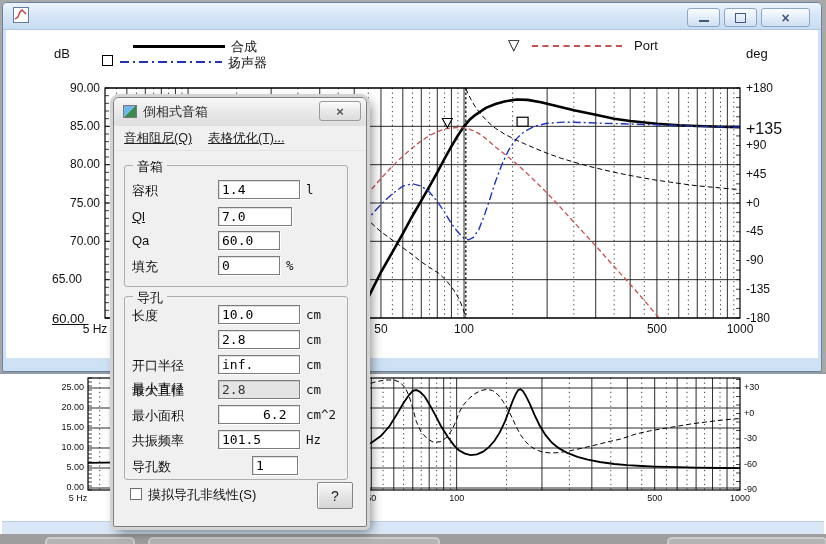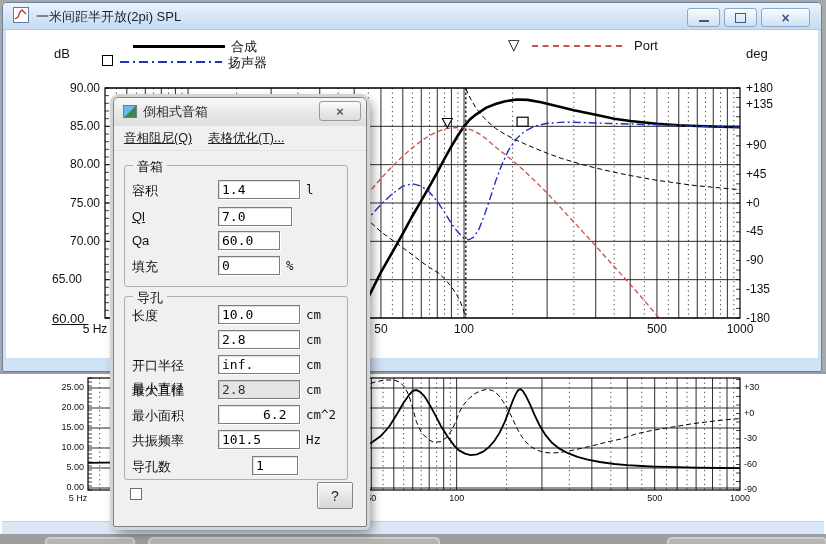--- a/index.html
+++ b/index.html
@@ -202,21 +202,20 @@
       <div class="tick" style="left: 715px; top: 493px; width: 50px; text-align: center; font-size: 9px;">1000</div>
     </div>
 
   <div class="abs win-main"></div>
   <div class="abs titlebar"></div>
   <div class="abs win-icon">
     <svg width="14" height="14" viewBox="0 0 14 14">
         <polyline points="1,11 4,9 6,4 8,2 12,6" fill="none" stroke="#c23b3b" stroke-width="1.4"></polyline>
       </svg>
   </div>
-  <div class="abs title-text">一米间距半开放(2pi) SPL</div>
   <div class="abs cap-btn" style="left:687px;width:33px;">
       <span style="width:10px;border-bottom:2px solid #41597a;height:6px;"></span>
     </div>
   <div class="abs cap-btn" style="left:724px;width:33px;">
       <span style="width:9px;height:8px;border:1.5px solid #41597a;"></span>
     </div>
   <div class="abs cap-btn" style="left:761px;width:49px;">
       <span style="font-size:14px;">×</span>
     </div>
   <div class="abs client-main"></div>
@@ -360,21 +359,21 @@
     </svg>
   <div id="lab-spl" class="abs lab-layer">
       <div class="tick" style="left: 52px; top: 80.56px; width: 48px; text-align: right; font-size: 12px;">90.00</div>
       <div class="tick" style="left: 52px; top: 118.893px; width: 48px; text-align: right; font-size: 12px;">85.00</div>
       <div class="tick" style="left: 52px; top: 157.227px; width: 48px; text-align: right; font-size: 12px;">80.00</div>
       <div class="tick" style="left: 52px; top: 195.56px; width: 48px; text-align: right; font-size: 12px;">75.00</div>
       <div class="tick" style="left: 52px; top: 233.893px; width: 48px; text-align: right; font-size: 12px;">70.00</div>
       <div class="tick" style="left: 52px; top: 272.227px; width: 48px; font-size: 12px;">65.00</div>
       <div class="tick" style="left: 52px; top: 310.56px; width: 48px; font-size: 13px; text-decoration: underline;">60.00</div>
       <div class="tick" style="left: 746px; top: 80.56px; font-size: 12px;">+180</div>
-      <div class="tick" style="left: 746px; top: 97px; font-size: 12px; text-align: right;">+135</div>
+      <div class="tick" style="left: 746px; top: 120px; font-size: 16px; text-align: right;">+135</div>
       <div class="tick" style="left: 746px; top: 138.06px; font-size: 12px;">+90</div>
       <div class="tick" style="left: 746px; top: 166.81px; font-size: 12px;">+45</div>
       <div class="tick" style="left: 746px; top: 195.56px; font-size: 12px;">+0</div>
       <div class="tick" style="left: 746px; top: 224.31px; font-size: 12px;">-45</div>
       <div class="tick" style="left: 746px; top: 253.06px; font-size: 12px;">-90</div>
       <div class="tick" style="left: 746px; top: 281.81px; font-size: 12px;">-135</div>
       <div class="tick" style="left: 746px; top: 310.56px; font-size: 12px;">-180</div>
       <div class="tick" style="left: 70px; top: 322px; width: 50px; text-align: center; font-size: 12px;">5 Hz</div>
       <div class="tick" style="left: 355.963px; top: 322px; width: 50px; text-align: center; font-size: 12px;">50</div>
       <div class="tick" style="left: 439.037px; top: 322px; width: 50px; text-align: center; font-size: 12px;">100</div>
@@ -423,17 +422,18 @@
   <div class="abs fld-label" style="left:132px;top:407px;">最小面积</div>
   <input class="abs fld-input" style="left: 218px; top: 405px; width: 82px; padding-left: 44px;" value="6.2">
   <div class="abs fld-unit" style="left:306px;top:407px;">cm^2</div>
   <div class="abs fld-label" style="left:132px;top:432px;">共振频率</div>
   <input class="abs fld-input" style="left: 218px; top: 430px; width: 82px;" value="101.5">
   <div class="abs fld-unit" style="left:306px;top:432px;">Hz</div>
   <div class="abs fld-label" style="left:132px;top:458px;">导孔数</div>
   <input class="abs fld-input" style="left: 252px; top: 456px; width: 46px;" value="1">
 
   <div class="abs cb"></div>
+  <div class="abs cb-label">摸拟导孔非线性(S)</div>
   <div class="abs help-btn">
       <span>?</span>
     </div>
 
 </div>
 
 </body></html>

